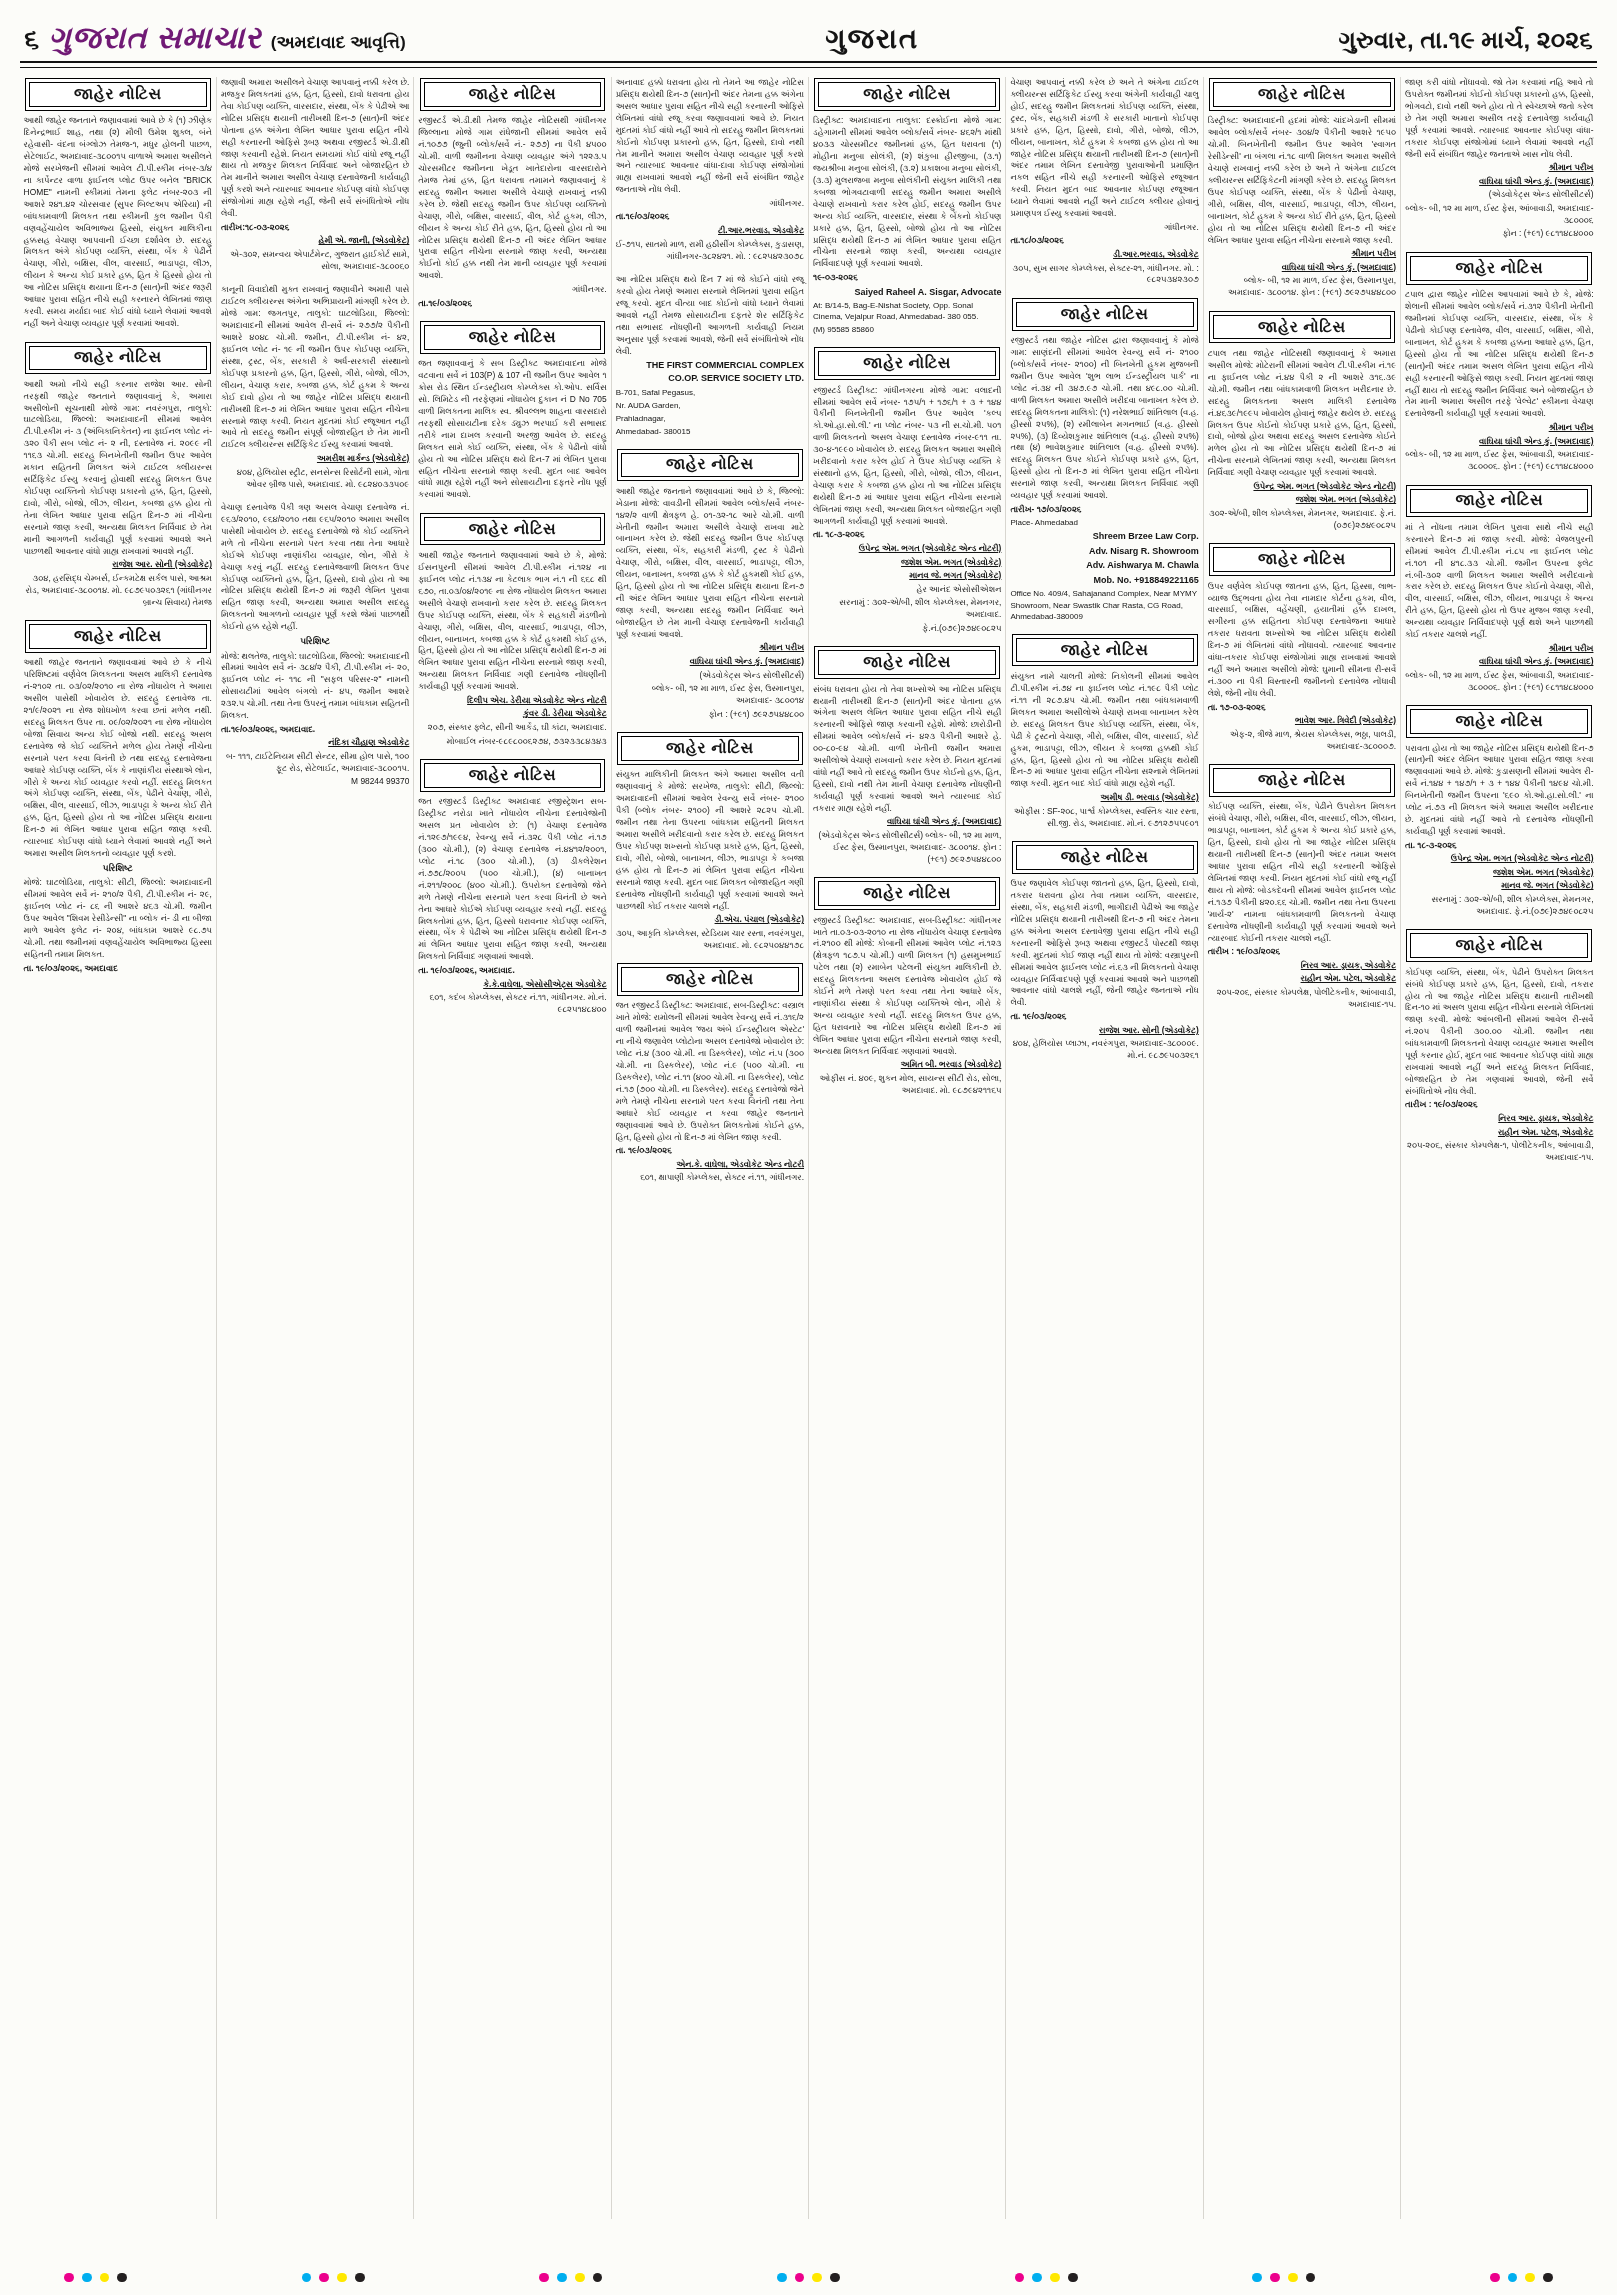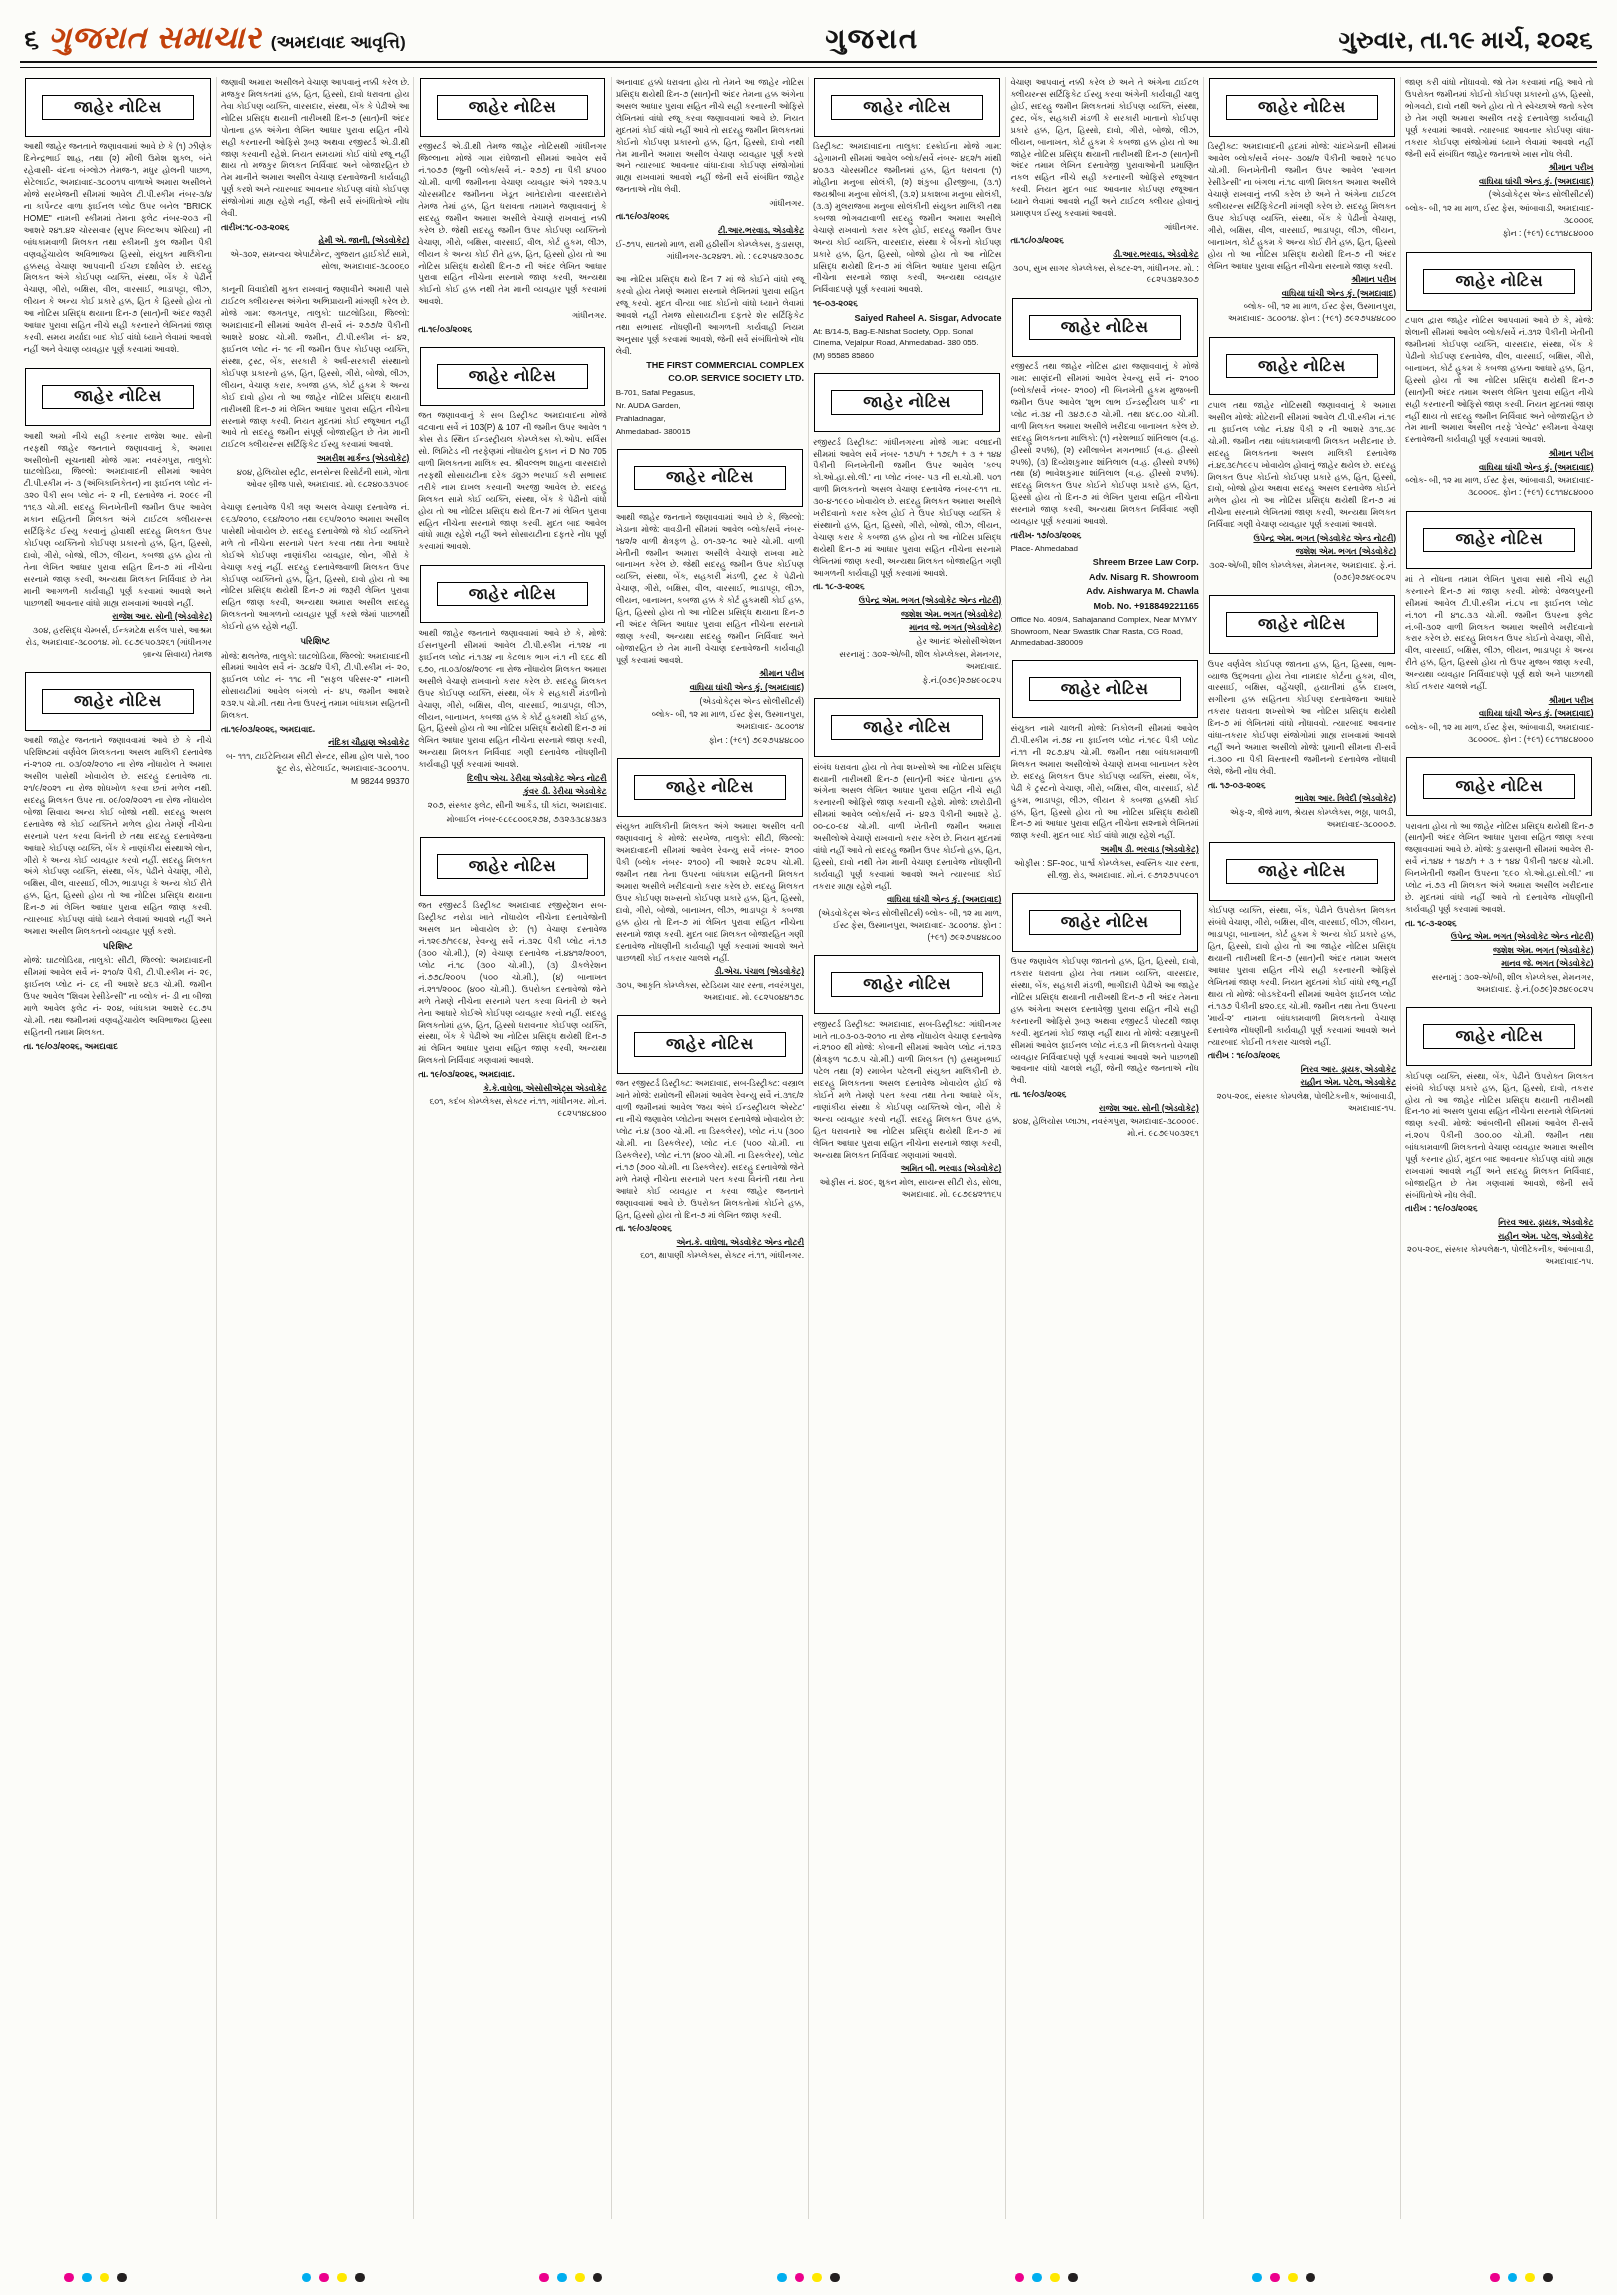--- a/index.html
+++ b/index.html
@@ -23,21 +23,21 @@
   .masthead { font-size:31px; font-weight:bold; font-style:italic; letter-spacing:0.6px; }
   .edition { font-size:17.3px; font-weight:bold; }
   .section-title { font-size:28px; font-weight:bold; letter-spacing:1.7px; }
   .date-line { font-size:24px; font-weight:bold; }
   .rule { border-top:2.9px solid #111; border-bottom:1.2px solid #111; height:6.4px; margin-bottom:9.2px; }
   
   .cols { display:flex; height:2142px; overflow:hidden; }
   .col { flex:1 1 0; min-width:0; overflow:hidden; padding:0 4px; }
   .col + .col { border-left:0.6px solid #d8d6d0; }
   .block { margin-bottom:11.6px; }
-  .nt { border:1.4px solid #000; padding:16px; margin:1.2px 1.2px 4.6px; background:#fff; }
+  .nt { border:1.4px solid #000; padding:3px; margin:1.2px 1.2px 4.6px; background:#fff; }
   .nti { border:0.9px solid #000; text-align:center; font-weight:bold; font-size:15.6px; padding:1.7px 0 2.9px; letter-spacing:0.6px; }
   .col p { font-size:8.4px; line-height:1.42; margin-bottom:1.7px; }
   p.b { text-align:justify; }
   p.c { text-align:center; font-weight:bold; font-size:9px; margin:2.3px 0; }
   p.r { text-align:right; }
   p.rb { text-align:right; font-weight:bold;text-decoration:underline; }
   p.d { text-align:left; font-weight:bold; }
   p.e { text-align:left; font-size:8px; }
   p.eb { text-align:right; font-weight:bold; font-size:9px; }
   
@@ -48,21 +48,21 @@
   .reg-group { display:flex; gap:8px; }
   .dot { width:9.8px; height:9.8px; border-radius:50%; display:inline-block; }
 </style>
 </head>
 <body>
 
 <div class="page">
   <header class="hdr">
     <div class="hdr-left">
       <span class="page-num">૬</span>
-      <span class="masthead" id="masthead" style="color: #c2410c;">ગુજરાત સમાચાર</span>
+      <span class="masthead" id="masthead" style="color: #701a75;">ગુજરાત સમાચાર</span>
       <span class="edition">(અમદાવાદ આવૃત્તિ)</span>
     </div>
     <div class="section-title">ગુજરાત</div>
     <div class="date-line">ગુરુવાર, તા.૧૯ માર્ચ, ૨૦૨૬</div>
   </header>
   <div class="rule"></div>
 
   <div class="cols">
       <div class="col">
         <div class="block">

